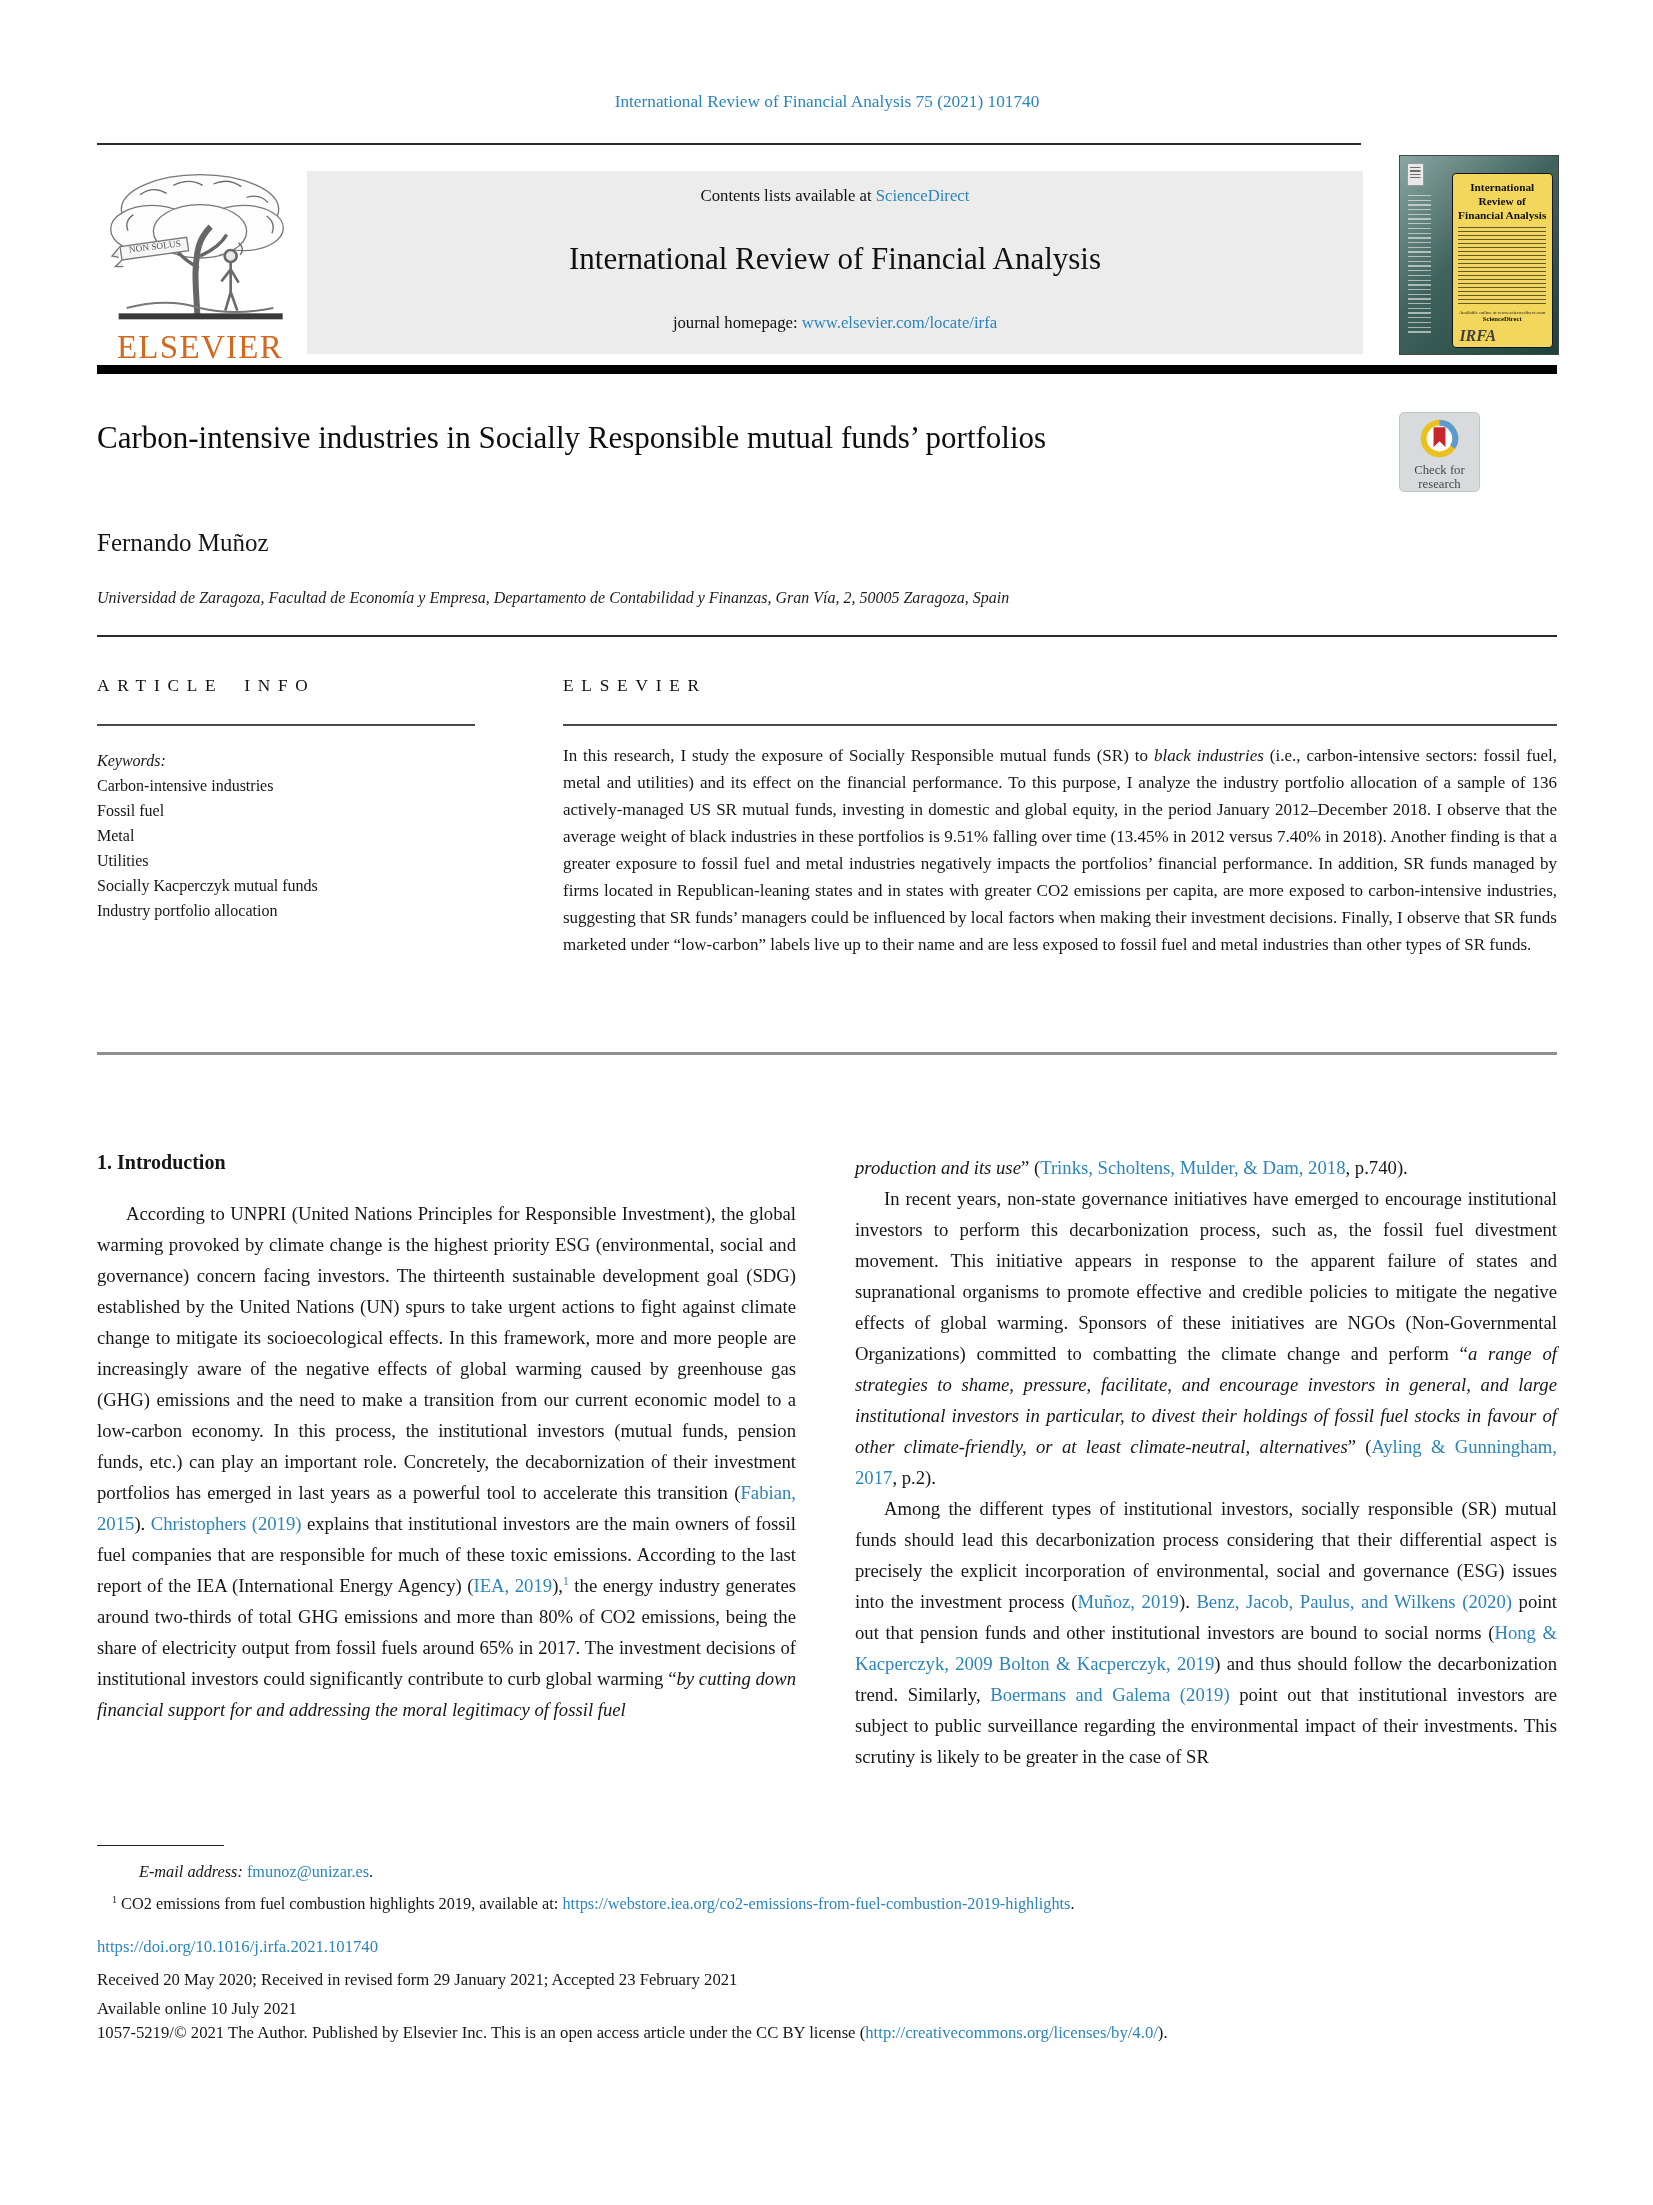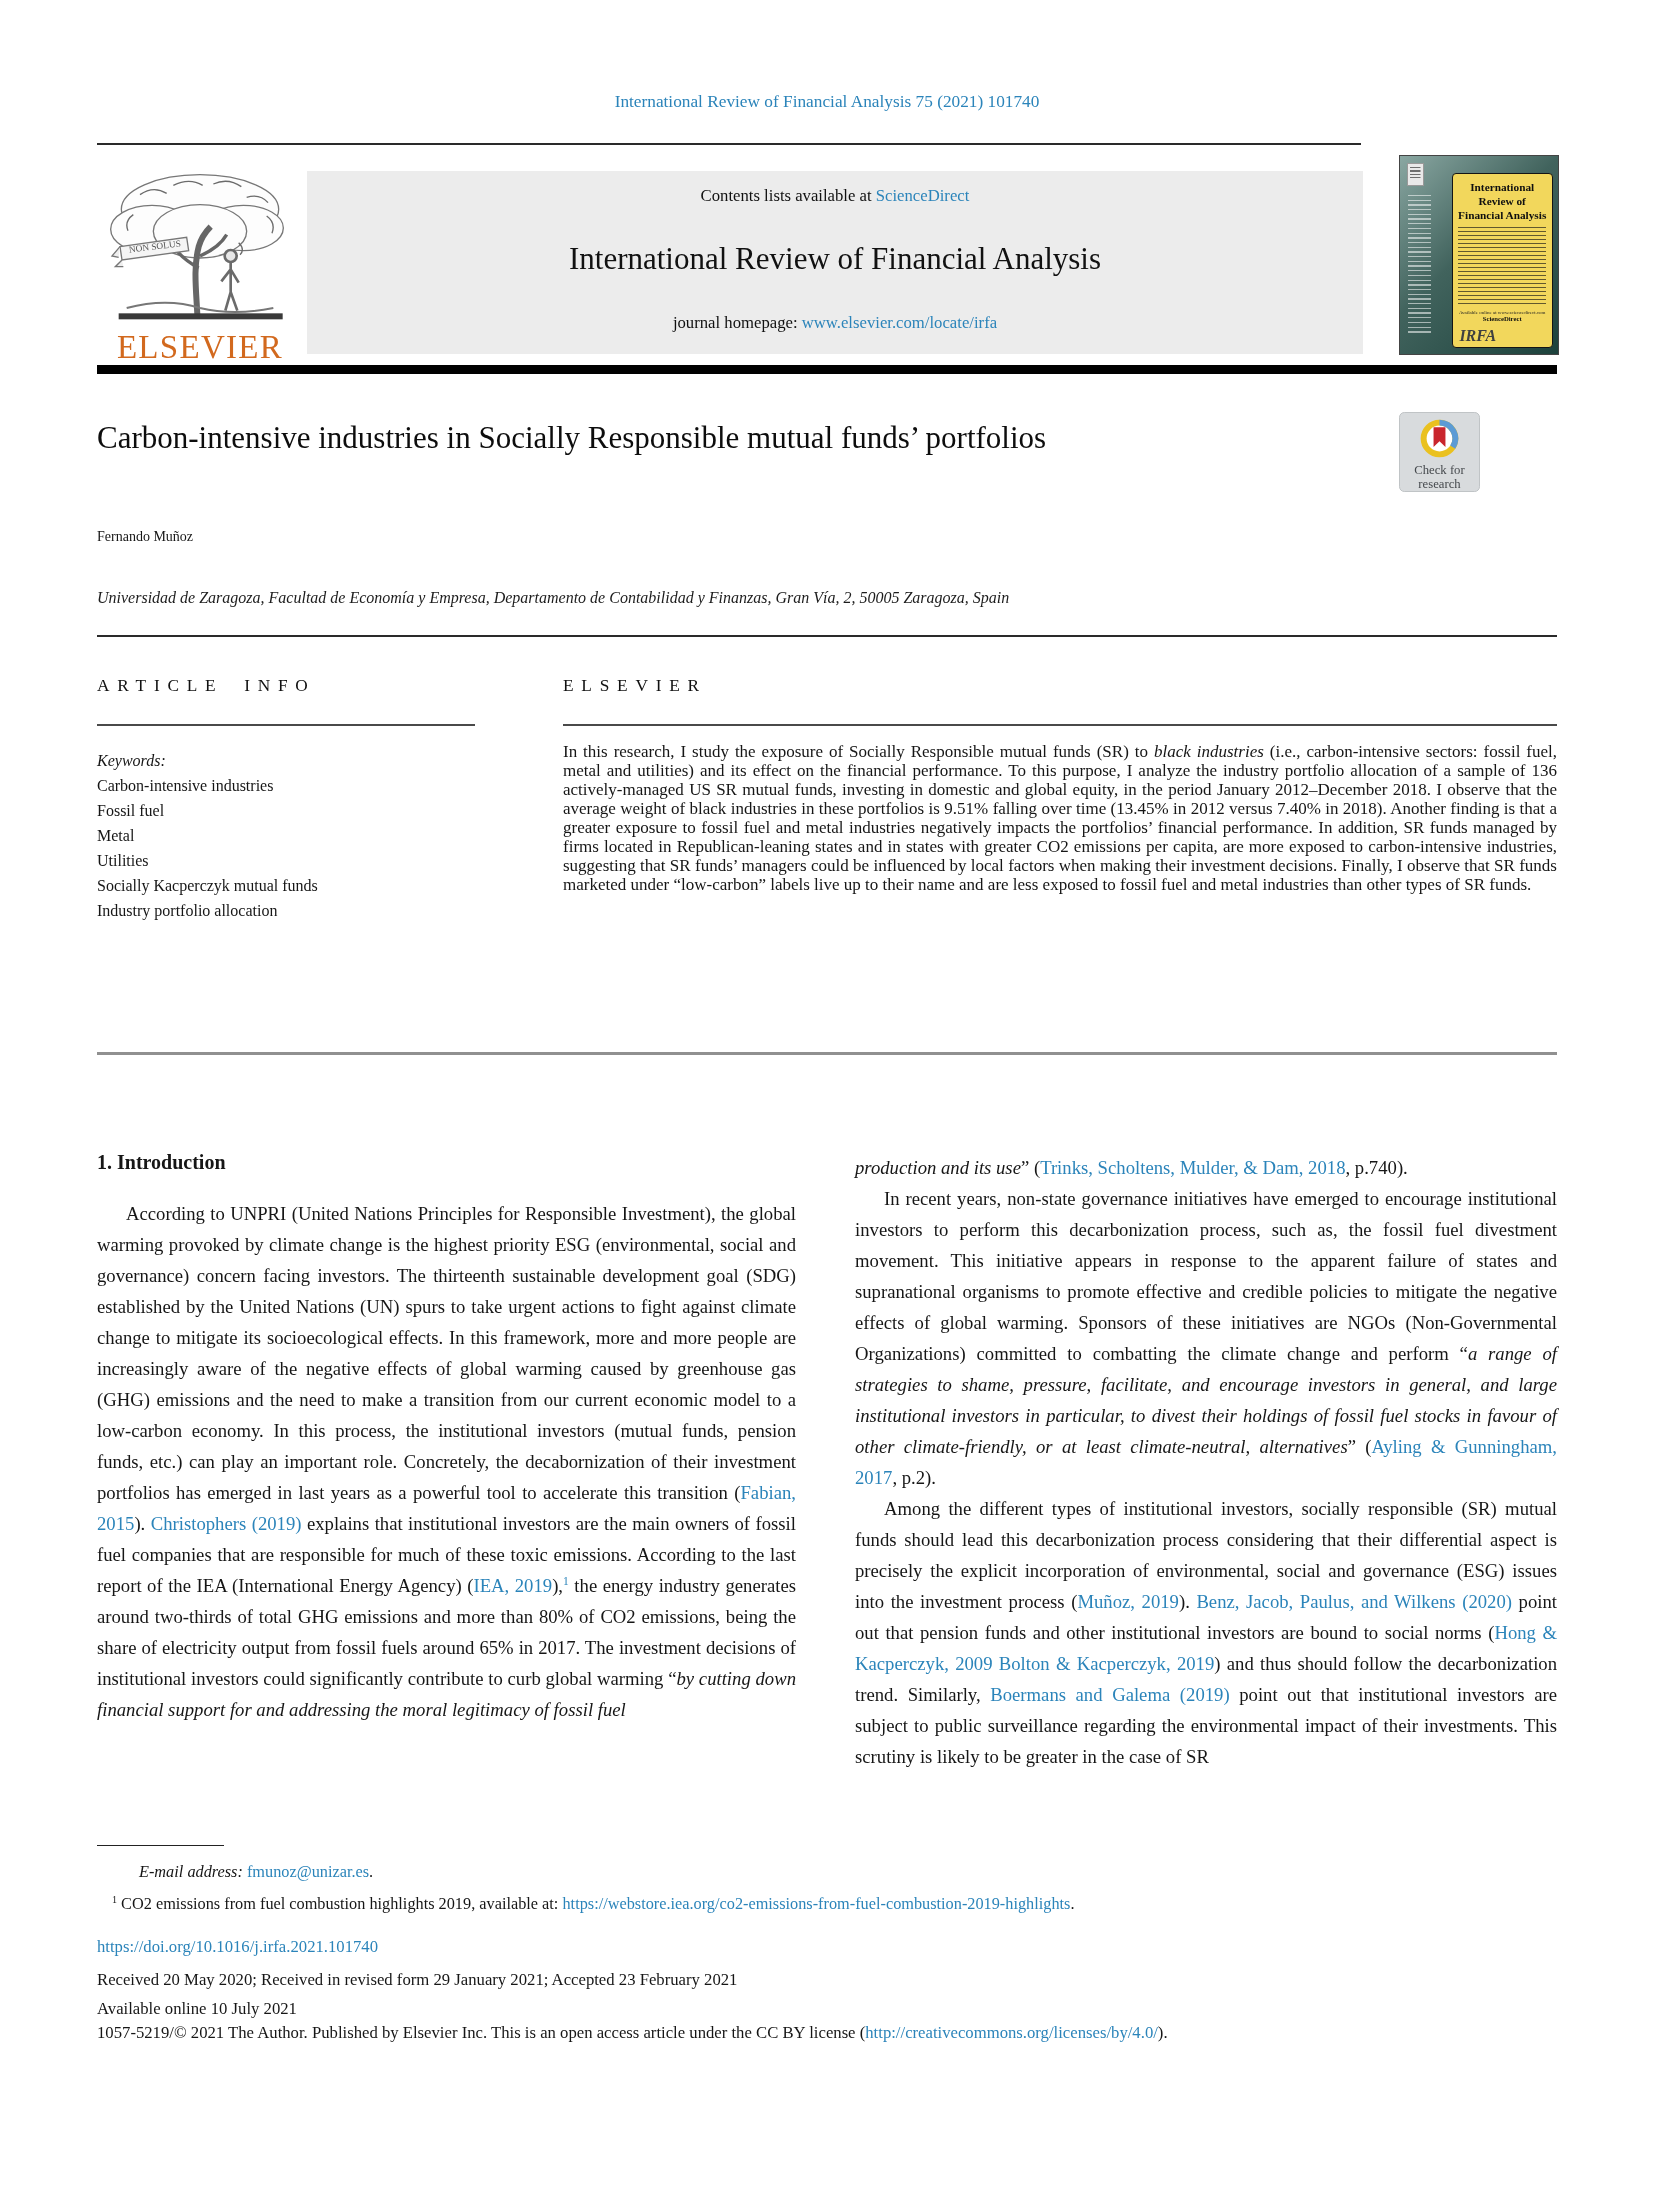--- a/index.html
+++ b/index.html
@@ -38,35 +38,35 @@
   .cover-avail{margin-top:4px;font-size:5px;text-align:center;color:#222;}
   .cover-sd{font-size:6.7px;font-weight:bold;text-align:center;color:#111;}
   .cover-code{position:absolute;left:6.7px;bottom:2.7px;font-size:16px;font-style:italic;font-weight:bold;color:#404040;}
 
   .black-bar{position:absolute;left:97px;top:365px;width:1460px;height:9.3px;background:#000;}
 
   
   .art-title{position:absolute;left:97px;top:420px;width:1254px;font-size:31px;color:#0d0d0d;}
   .badge{position:absolute;left:1399px;top:412px;width:81px;height:80px;background:#d8dbdd;border:0.7px solid #c0c4c6;border-radius:5.3px;text-align:center;font-family:Liberation Serif, serif;}
   .badge-text{font-size:12.7px;line-height:14.7px;color:#45494d;margin-top:1.3px;}
-  .author{position:absolute;left:97px;top:529px;font-size:14px;}
+  .author{position:absolute;left:97px;top:529px;font-size:25px;}
   .affil{position:absolute;left:97px;top:589px;font-size:16px;font-style:italic;color:#1c1c1c;}
 
   .rule-mid{position:absolute;top:635px;left:97px;width:1460px;height:2px;background:#2a2a2a;}
 
   
   .sec-head{position:absolute;font-size:17.3px;letter-spacing:.45em;word-spacing:.5em;color:#111;}
   .h-info{left:97px;top:676px;}
   .h-abs{left:563px;top:676px;}
   .shortrule{position:absolute;top:724px;height:1.7px;background:#4a4a4a;}
   .sr-left{left:97px;width:378px;}
   .sr-right{left:563px;width:994px;}
   .keywords{position:absolute;left:97px;top:748px;width:400px;font-size:16px;line-height:25px;}
   .kw-label{font-style:italic;}
-  .abstract{position:absolute;left:563px;top:742px;width:994px;font-size:17px;line-height:19px;text-align:justify;}
+  .abstract{position:absolute;left:563px;top:742px;width:994px;font-size:17px;line-height:27px;text-align:justify;}
   .rule-gray{position:absolute;top:1052px;left:97px;width:1460px;height:2.7px;background:#909090;}
 
   
   .intro-head{position:absolute;left:97px;top:1151px;font-size:20px;font-weight:bold;}
   .col{position:absolute;width:699px;font-size:18.7px;line-height:31px;text-align:justify;}
   .col-left{left:97px;top:1198px;}
   .col-right{left:855px;top:1152px;width:702px;}
   .para{margin:0;}
   .para.indent{text-indent:29px;}
   .seg-i{font-style:italic;}

